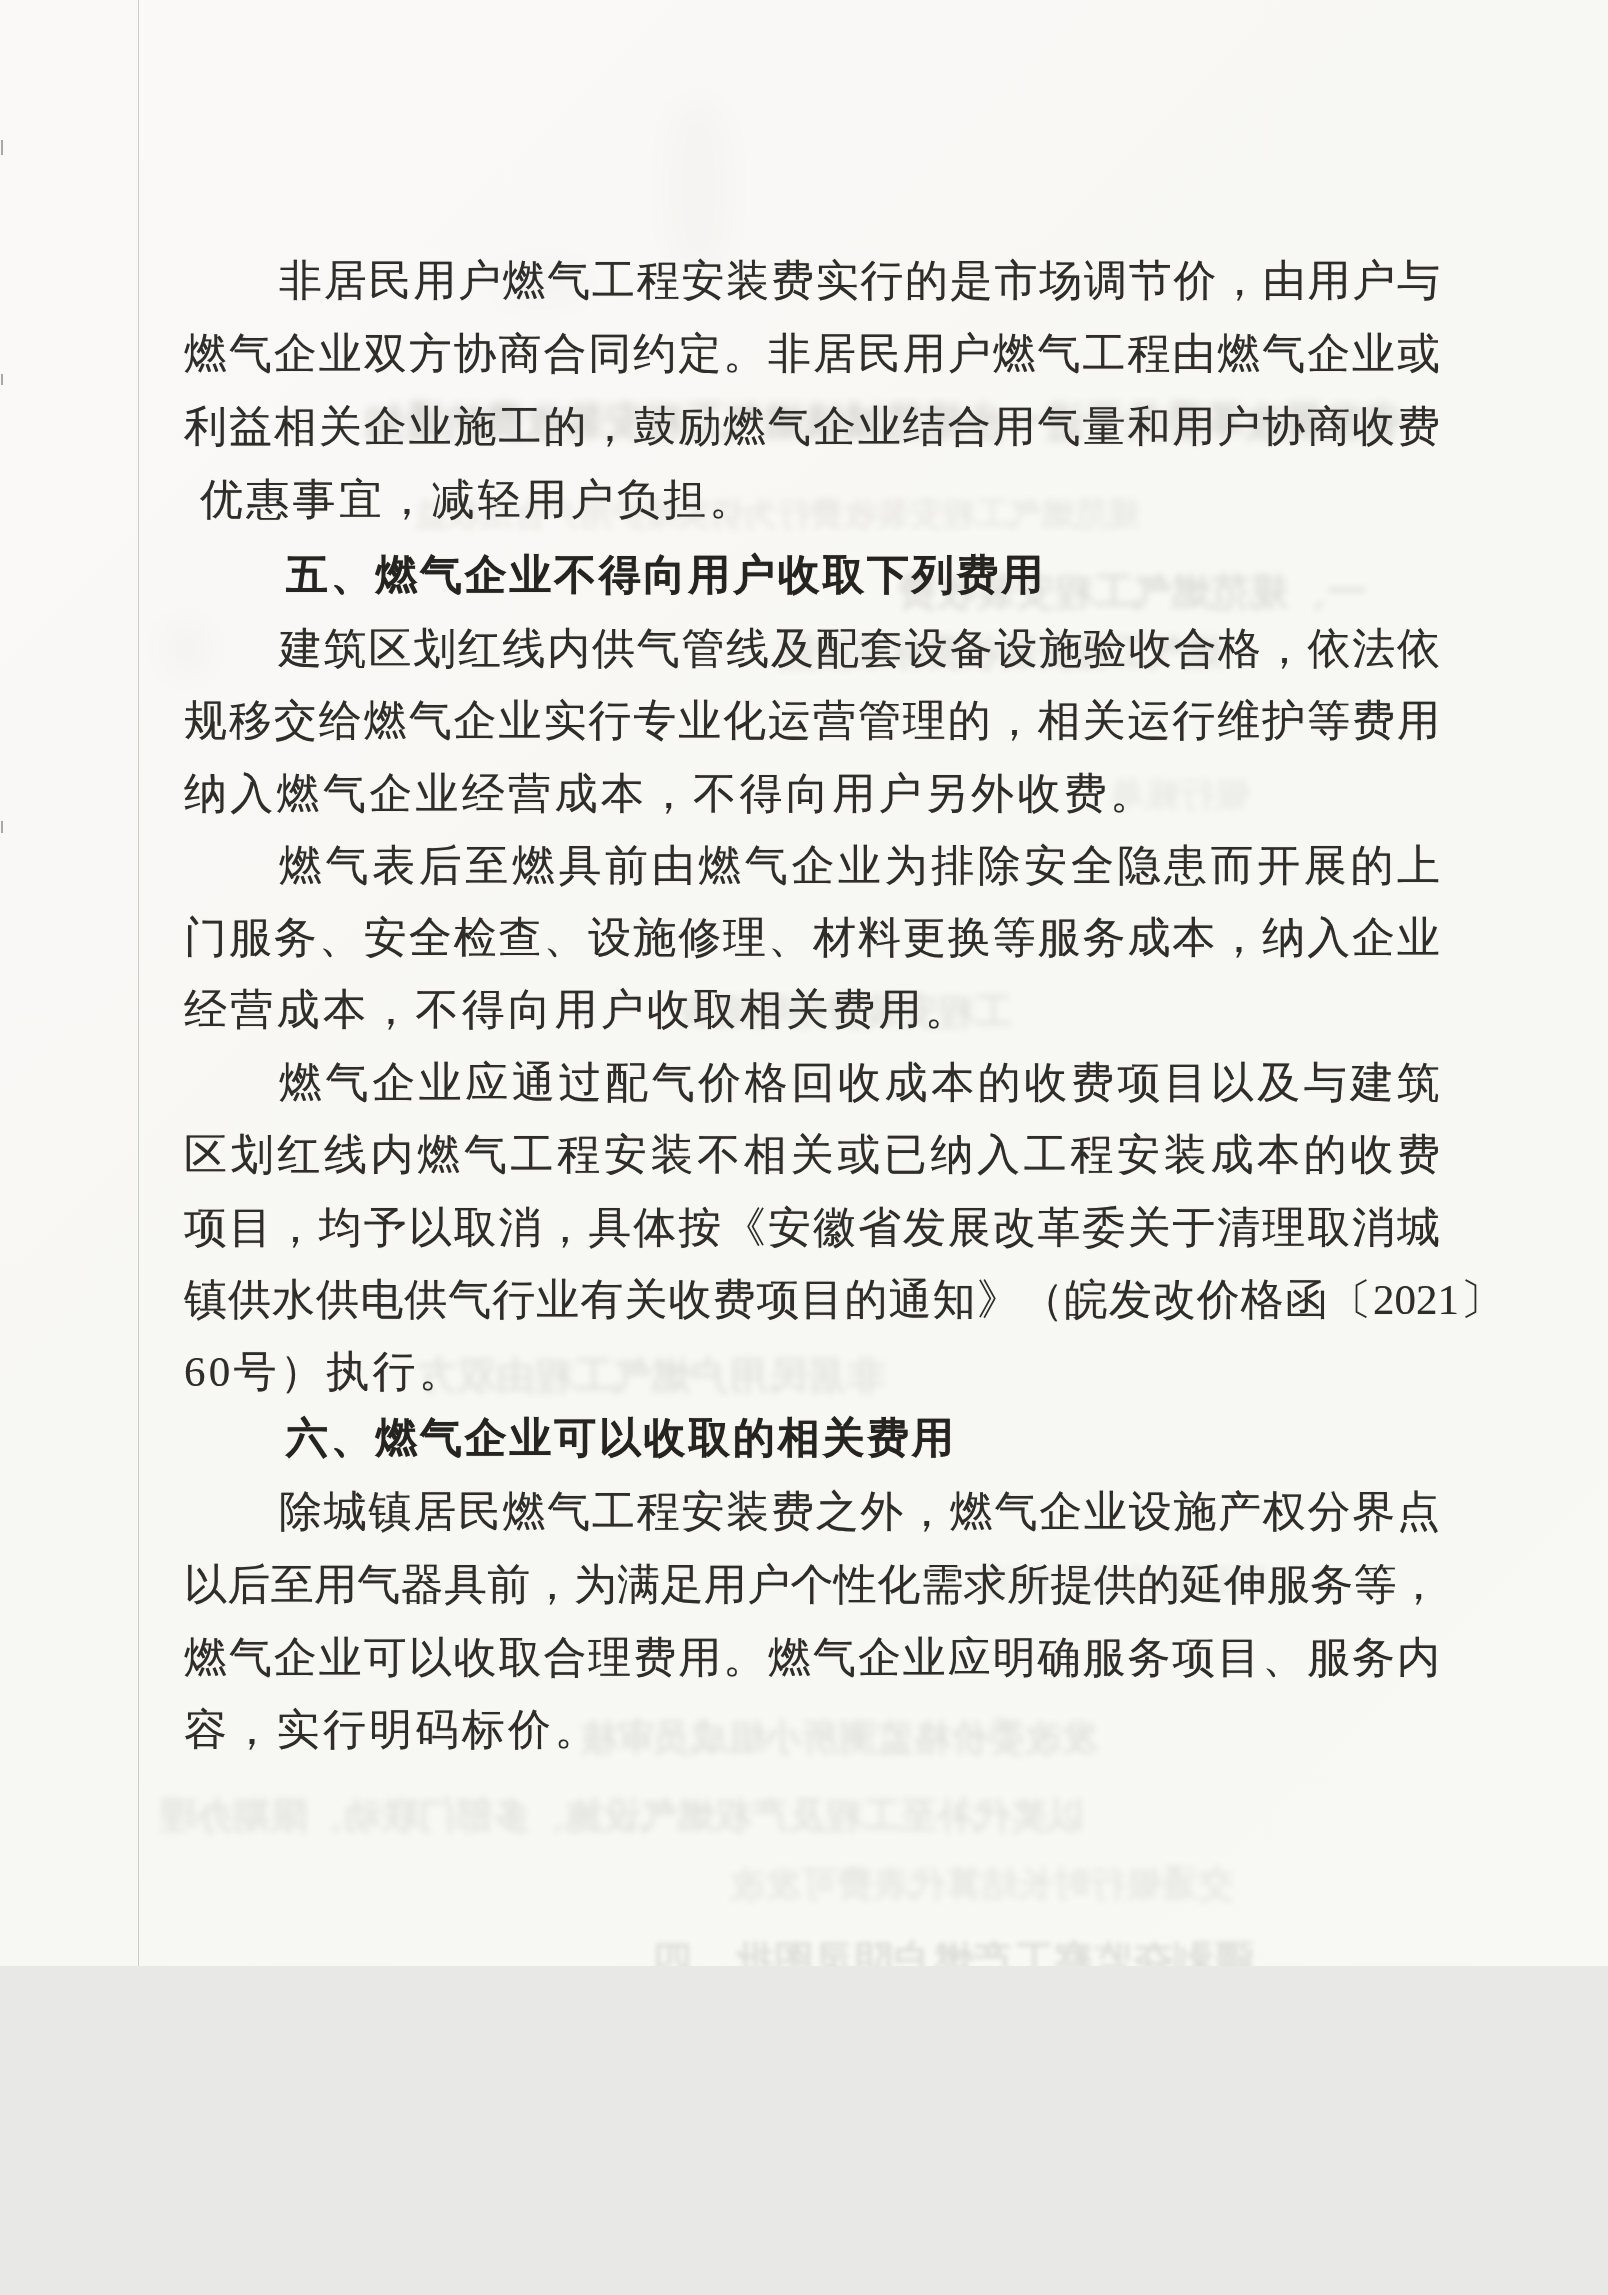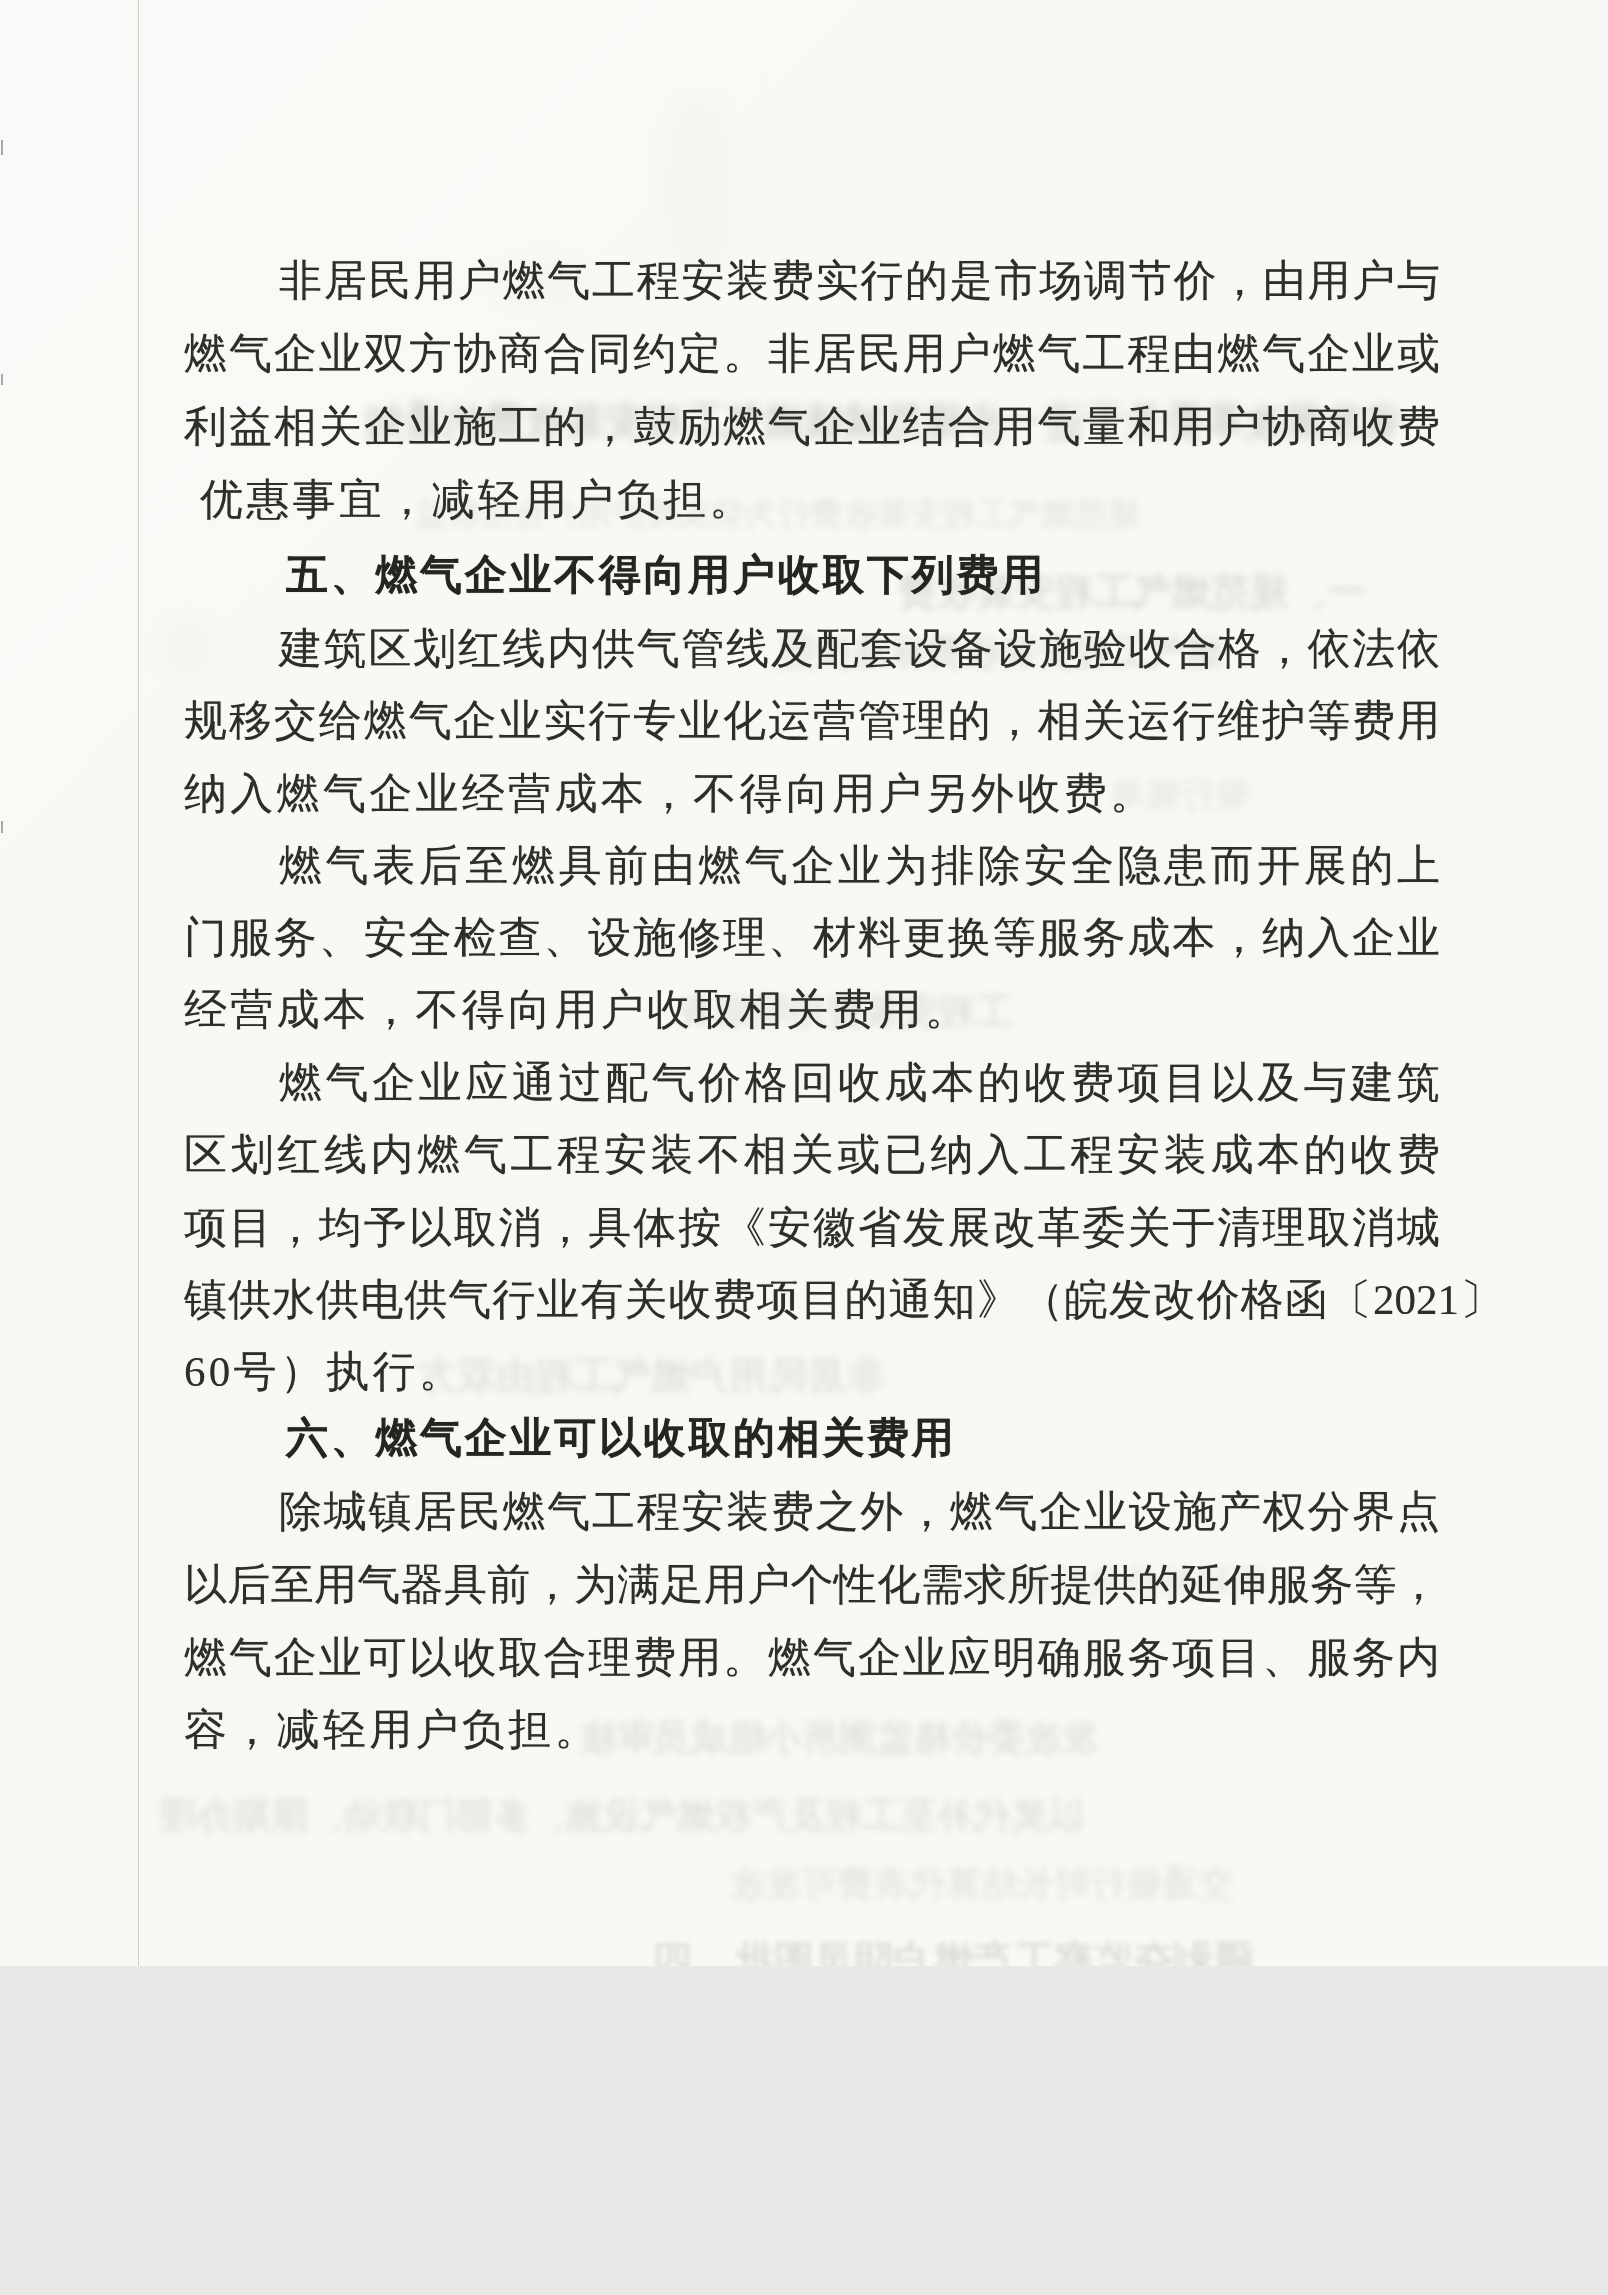--- a/index.html
+++ b/index.html
@@ -128,17 +128,17 @@
       <div class="line body-line" style="left: 184px; top: 988px;">经营成本，不得向用户收取相关费用。</div>
       <div class="line body-line j" style="left: 279px; top: 1061px; width: 1161px;">燃气企业应通过配气价格回收成本的收费项目以及与建筑</div>
       <div class="line body-line j" style="left: 184px; top: 1133px; width: 1256px;">区划红线内燃气工程安装不相关或已纳入工程安装成本的收费</div>
       <div class="line body-line j" style="left: 184px; top: 1206px; width: 1256px;">项目，均予以取消，具体按《安徽省发展改革委关于清理取消城</div>
       <div class="line body-line j" style="left: 184px; top: 1278px; width: 1319px;">镇供水供电供气行业有关收费项目的通知》（皖发改价格函〔2021〕</div>
       <div class="line body-line" style="left: 184px; top: 1350px;">60号）执行。</div>
       <div class="line heading-line" style="left: 286px; top: 1417px;">六、燃气企业可以收取的相关费用</div>
       <div class="line body-line j" style="left: 279px; top: 1490px; width: 1161px;">除城镇居民燃气工程安装费之外，燃气企业设施产权分界点</div>
       <div class="line body-line j" style="left: 184px; top: 1563px; width: 1256px;">以后至用气器具前，为满足用户个性化需求所提供的延伸服务等，</div>
       <div class="line body-line j" style="left: 184px; top: 1636px; width: 1256px;">燃气企业可以收取合理费用。燃气企业应明确服务项目、服务内</div>
-      <div class="line body-line" style="left: 184px; top: 1708px;">容，减轻用户负担。</div>
+      <div class="line body-line" style="left: 184px; top: 1708px;">容，实行明码标价。</div>
     </div>
   <div class="page-number" id="page-num" style="left: 164px; top: 2074px;">- 4 -</div>
 </div>
 
 
 </body></html>

